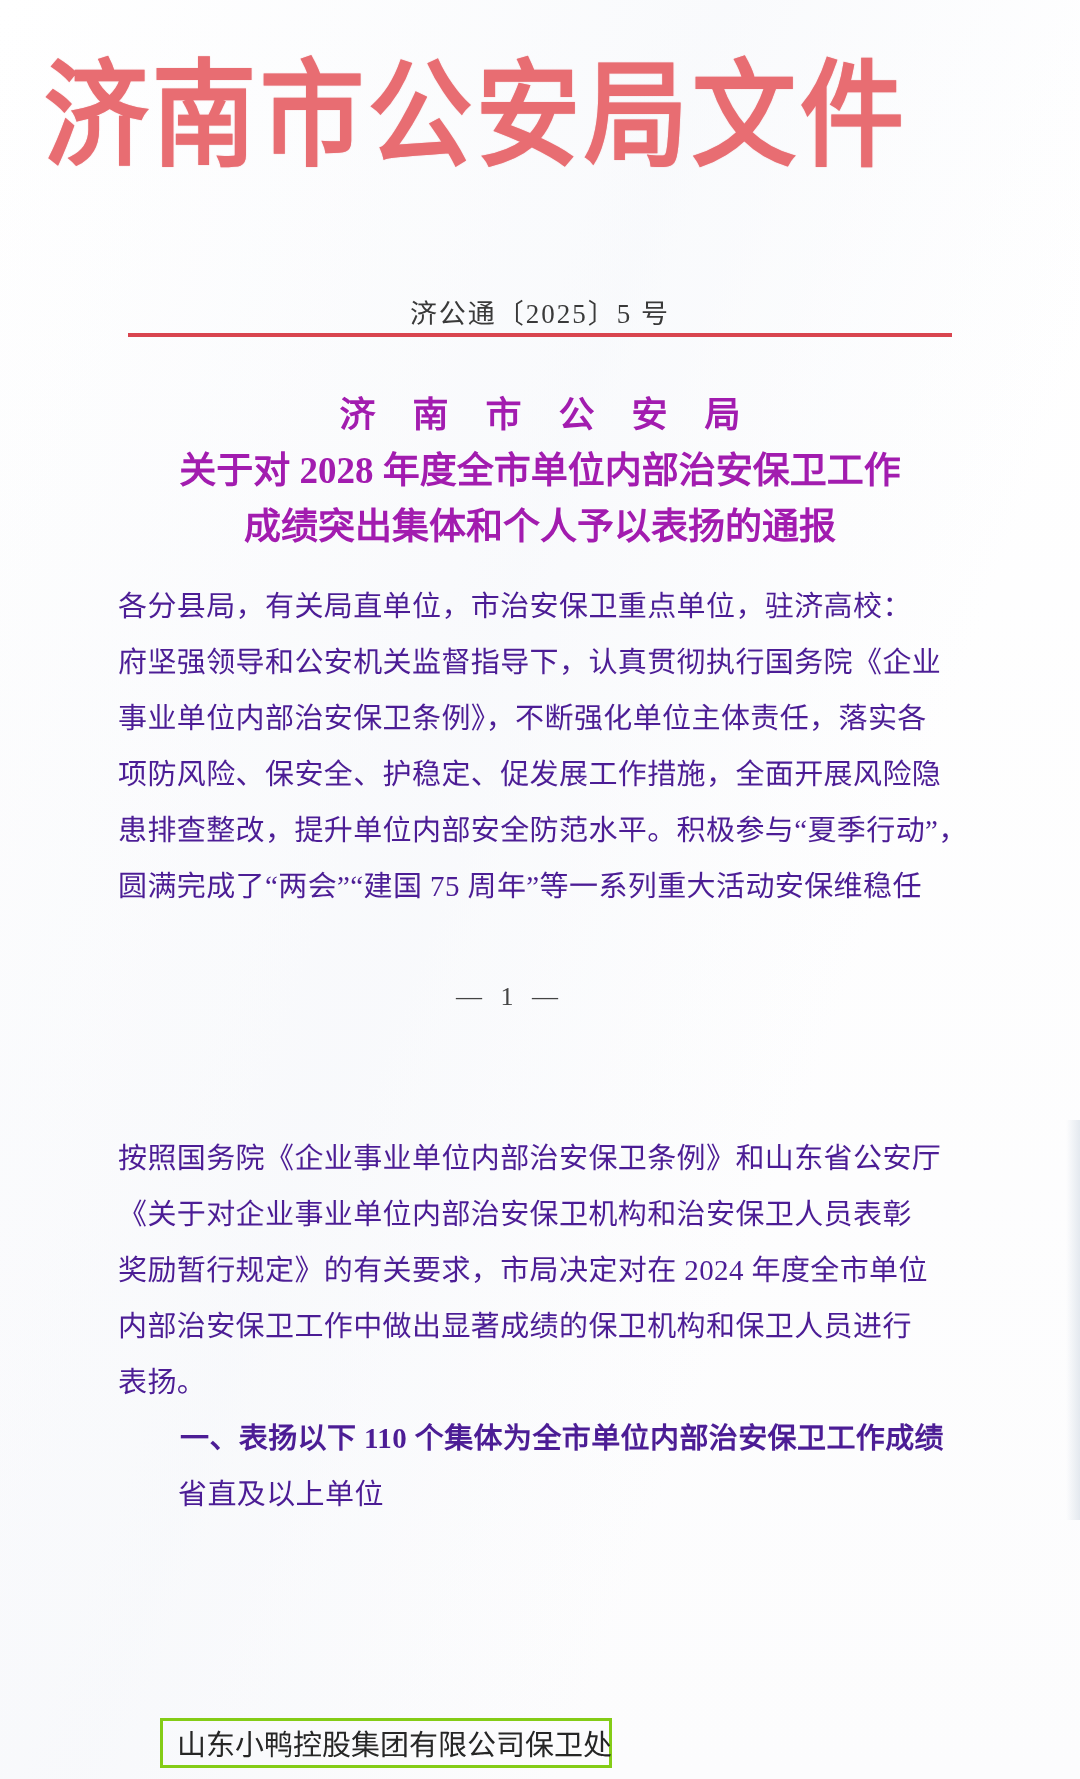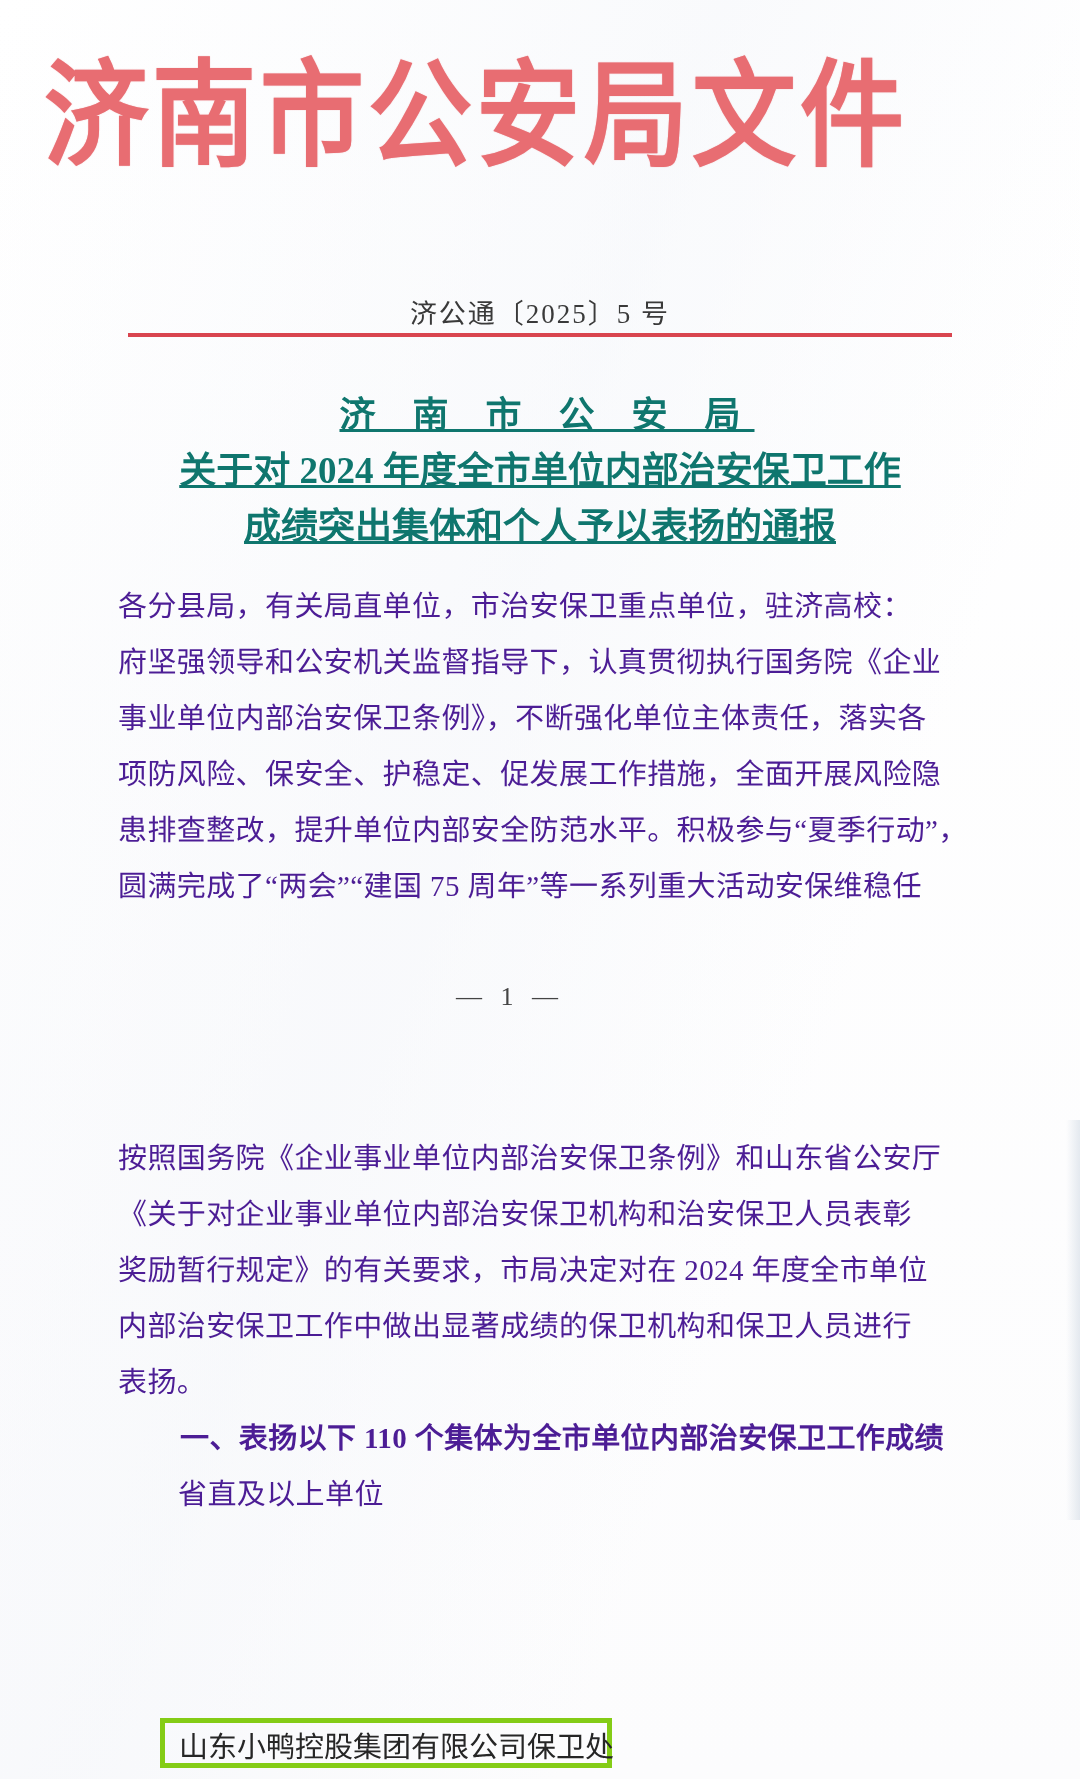--- a/index.html
+++ b/index.html
@@ -79,23 +79,22 @@
     position: absolute;
     top: 388px;
     left: 110px;
     width: 860px;
     text-align: center;
   }
   .title-line {
     font-weight: 700;
     font-size: 37px;
     line-height: 1.52;
-    color: #0f766e;
+    color: #a21caf;
     white-space: nowrap;
-    text-decoration: underline;
   }
   .title-line.issuer {
     letter-spacing: 14px;
     padding-left: 14px;
     font-size: 36px;
   }
 
   
   .body-block {
     position: absolute;
@@ -127,21 +126,21 @@
     letter-spacing: 6px;
   }
 
   
   .highlight-row {
     position: absolute;
     top: 1718px;
     left: 160px;
     width: 452px;
     height: 50px;
-    border: 5px solid #84cc16;
+    border: 3px solid #84cc16;
     box-sizing: border-box;
   }
   .highlight-row .txt {
     position: absolute;
     left: 14px;
     top: 4px;
     font-size: 29px;
     line-height: 40px;
     white-space: nowrap;
     color: #262626;
@@ -169,21 +168,21 @@
   <div class="masthead">
     <div class="masthead-title">济南市公安局文件</div>
   </div>
 
   <div class="docnum">济公通〔2025〕5 号</div>
 
   <div class="red-rule"></div>
 
   <div class="title-block">
     <div class="title-line issuer">济 南 市 公 安 局</div>
-    <div class="title-line">关于对 2024 年度全市单位内部治安保卫工作</div>
+    <div class="title-line">关于对 2028 年度全市单位内部治安保卫工作</div>
     <div class="title-line">成绩突出集体和个人予以表扬的通报</div>
   </div>
 
   <div class="body-block body-1">
     <div class="body-line">各分县局，有关局直单位，市治安保卫重点单位，驻济高校：</div>
     <div class="body-line">府坚强领导和公安机关监督指导下，认真贯彻执行国务院《企业</div>
     <div class="body-line">事业单位内部治安保卫条例》，不断强化单位主体责任，落实各</div>
     <div class="body-line">项防风险、保安全、护稳定、促发展工作措施，全面开展风险隐</div>
     <div class="body-line">患排查整改，提升单位内部安全防范水平。积极参与“夏季行动”，</div>
     <div class="body-line">圆满完成了“两会”“建国 75 周年”等一系列重大活动安保维稳任</div>

